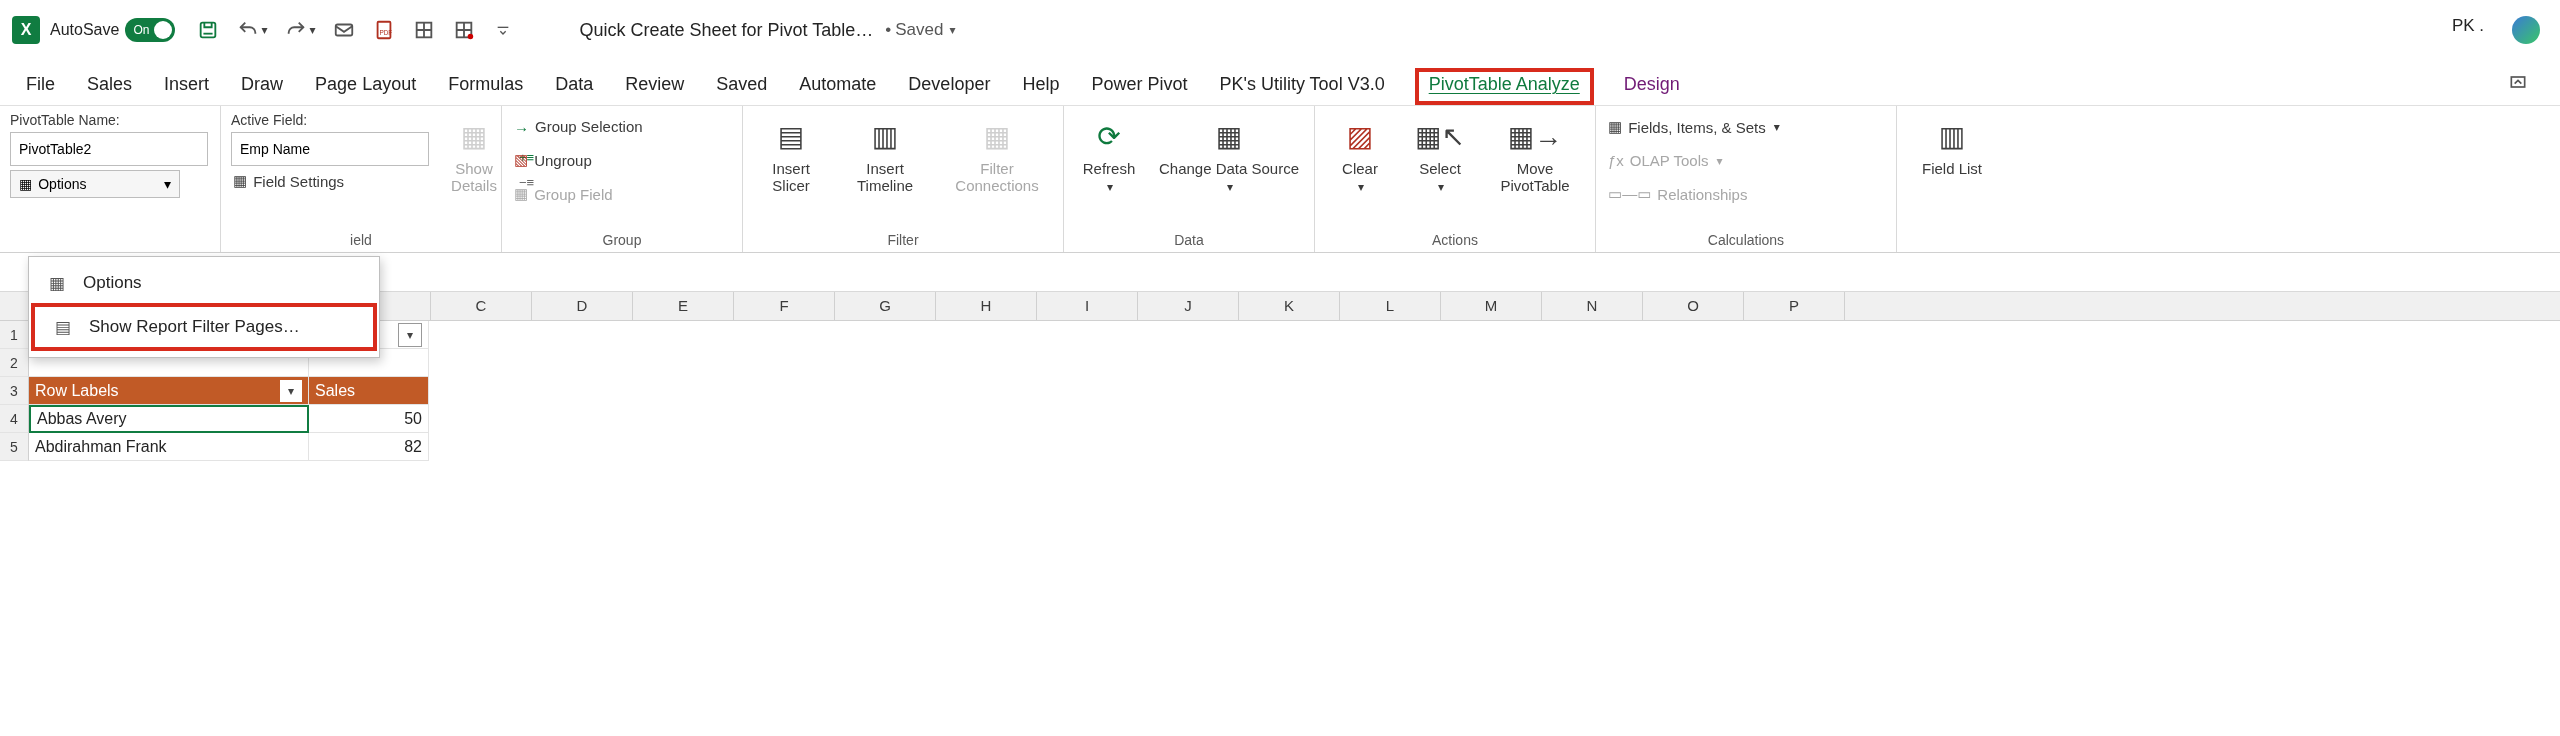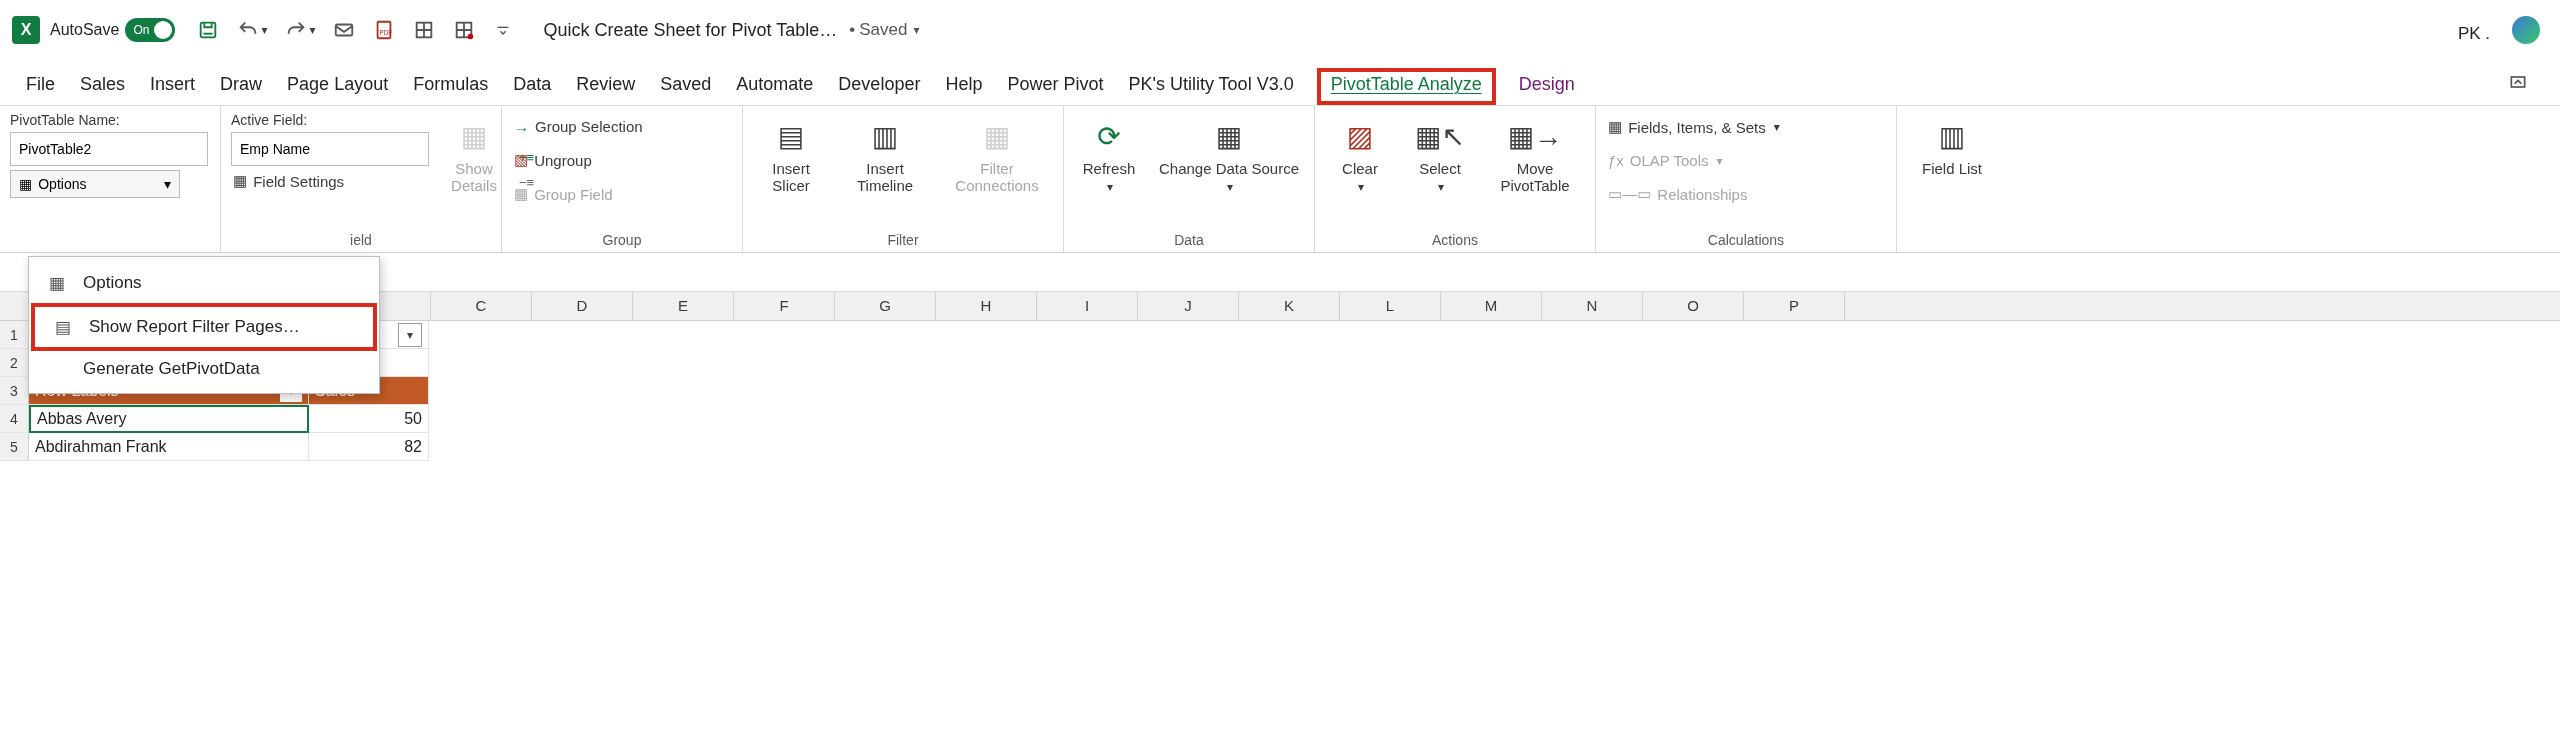--- a/index.html
+++ b/index.html
@@ -48,21 +48,21 @@
   .qat {
     display: flex; align-items: center; gap: 10px; margin-left: 8px;
   }
   .qat button {
     background: none; border: none; padding: 4px; cursor: pointer;
     color: #424242; font-size: 18px;
     display: flex; align-items: center; justify-content: center;
     min-width: 28px; height: 28px;
   }
   .doc-title {
-    margin-left: 16px;
+    margin-left: 52px;
     flex: 0 0 auto;
     display: flex; align-items: center; gap: 12px;
     font-size: 18px;
   }
   .saved {
     color: #565656; font-size: 17px;
     display: flex; align-items: center; gap: 4px;
   }
   .search-wrap {
     flex: 1;
@@ -75,31 +75,31 @@
     border: 1px solid #cfcfcf; border-radius: 6px;
     padding: 0 16px;
     background: #fafafa;
   }
   .search input {
     flex: 1; border: none; outline: none;
     font-size: 17px; background: transparent;
   }
   .account {
     margin-left: auto;
-    display: flex; align-items: flex-end; gap: 22px;
+    display: flex; align-items: flex-start; gap: 28px;
     font-size: 17px;
     padding-right: 8px;
   }
   .avatar {
     width: 28px; height: 28px; border-radius: 50%;
     background: linear-gradient(135deg,#3a7bd5,#3ac569);
   }
   
   .tabs {
-    display: flex; gap: 21px; padding: 8px 24px 0 24px;
+    display: flex; gap: 28px; padding: 8px 24px 0 24px;
     font-size: 18px; color: #242424;
     border-bottom: 1px solid #e0e0e0;
   }
   .tab {
     padding: 6px 2px 10px 2px; cursor: pointer;
   }
   .tab.analyze {
     border: 4px solid #d82b1c;
     padding: 2px 10px 2px 10px;
     color: #0f7a3e;
@@ -512,23 +512,20 @@
 
   <div class="menu">
     <div class="menu-item">
       <span class="mi-icon">▦</span>
       <span>Options</span>
     </div>
     <div class="menu-item hl">
       <span class="mi-icon">▤</span>
       <span>Show Report Filter Pages…</span>
     </div>
-    <div class="menu-item indent">
-      <span>Generate GetPivotData</span>
-    </div>
   </div>
 
   <div class="fbar">
     <div class="name">A</div>
     <div class="formula">Abbas Avery</div>
   </div>
 
   <div class="colrow">
     <div class="rownum-header"></div>
     <div class="colcell A"></div>

